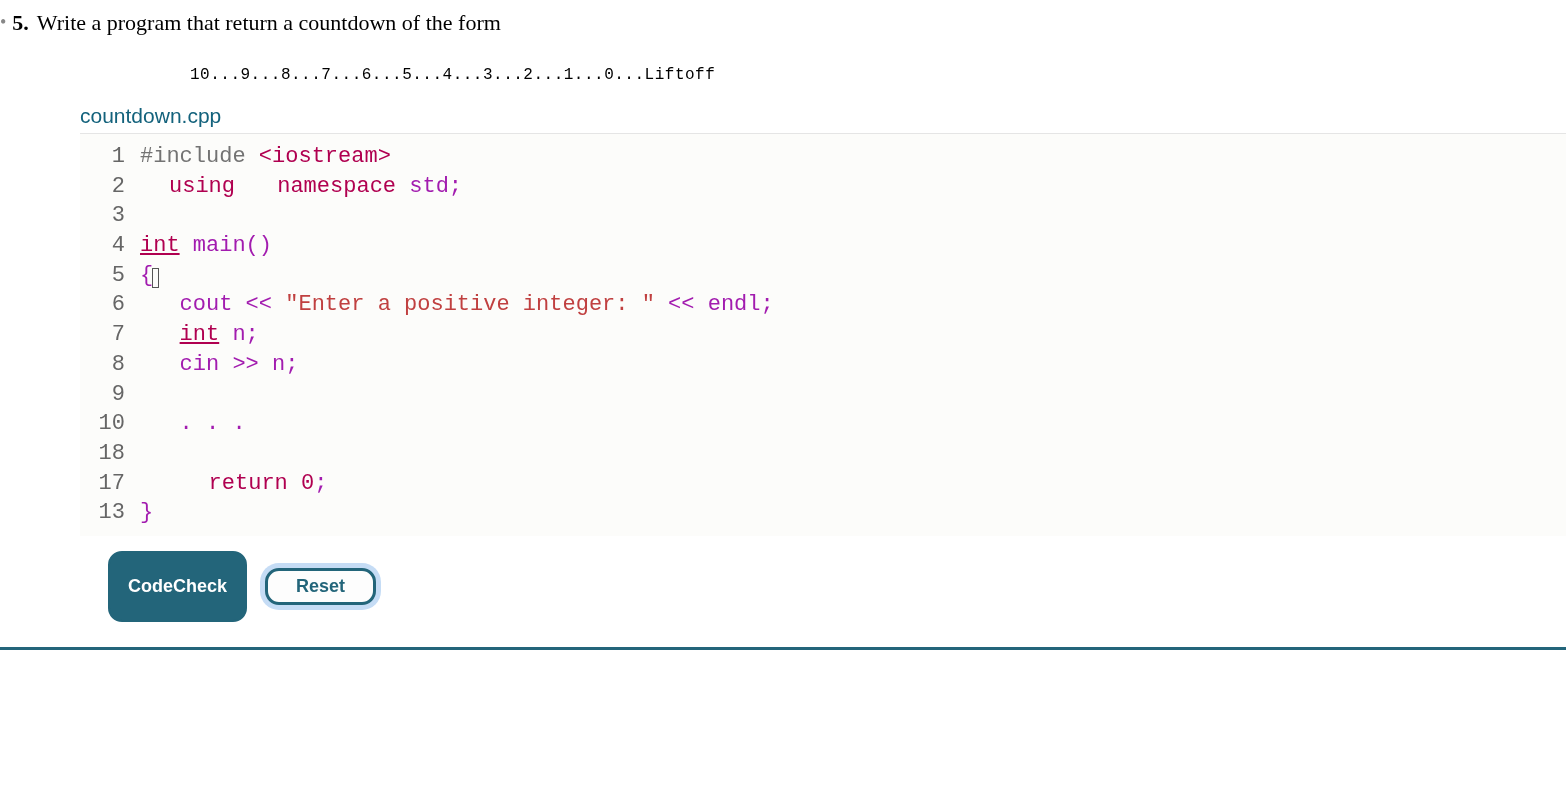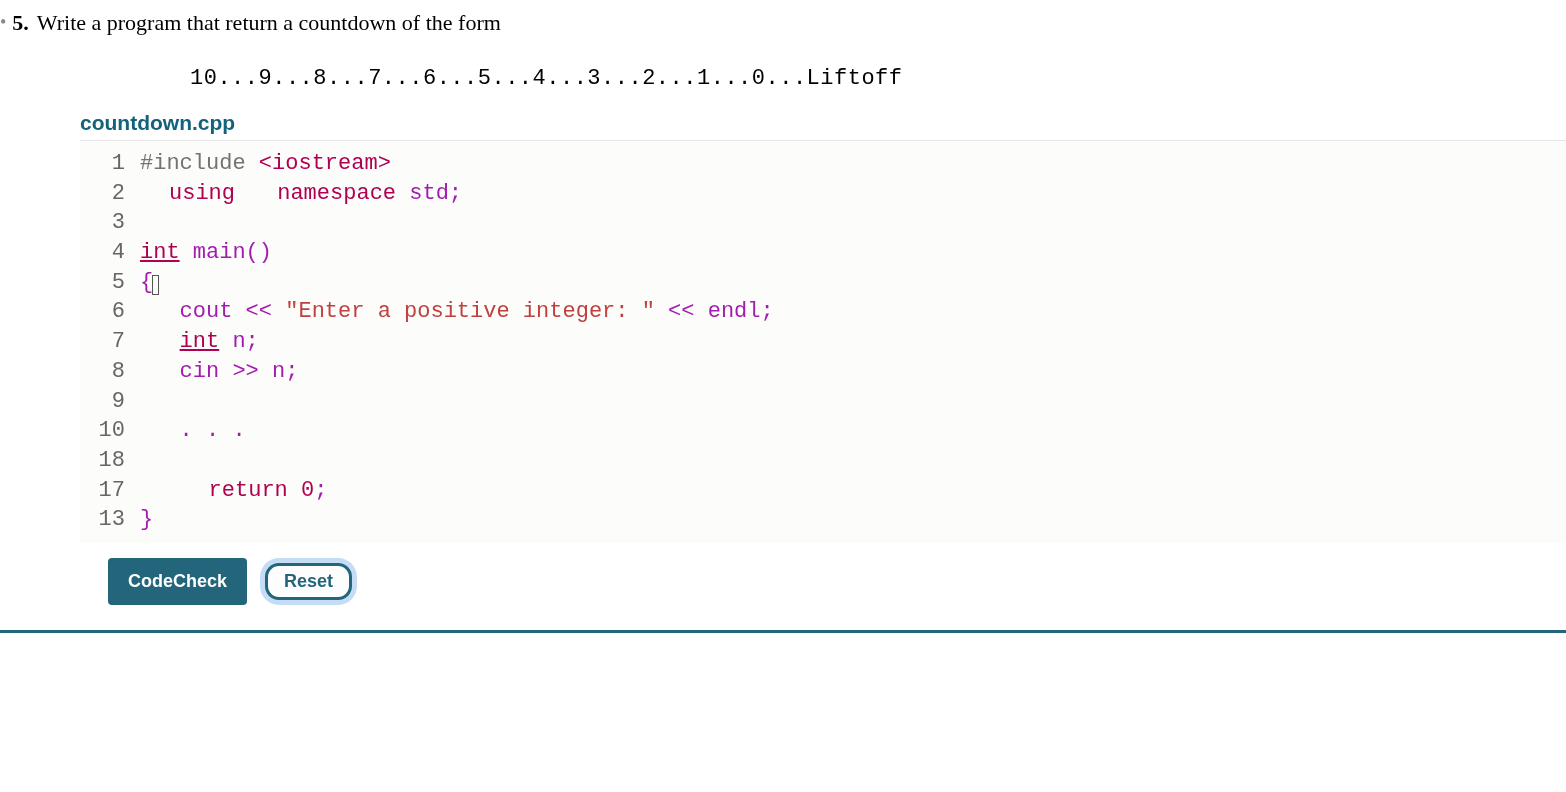--- a/index.html
+++ b/index.html
@@ -33,27 +33,27 @@
     .question-number {
       font-weight: bold;
       margin-right: 8px;
       color: #000;
     }
     .question-text {
       color: #000;
     }
     .sample-output {
       font-family: 'Courier New', Courier, monospace;
-      font-size: 22px;
+      font-size: 16px;
       margin: 20px 0 20px 190px;
       letter-spacing: 0.5px;
     }
     .filename {
       color: #13627c;
-      font-weight: bold;
+      font-weight: normal;
       font-family: Verdana, Geneva, sans-serif;
       font-size: 21px;
       margin: 10px 0 5px 80px;
     }
     .code-editor {
       margin: 0 0 15px 80px;
       border-top: 1px solid #e5e5e5;
       background: #fcfcfa;
       display: flex;
       font-family: 'Courier New', Courier, monospace;
@@ -95,36 +95,36 @@
     .buttons {
       margin: 12px 0 20px 108px;
       display: flex;
       gap: 18px;
       align-items: center;
     }
     .btn {
       font-family: Verdana, Geneva, sans-serif;
       font-weight: bold;
       font-size: 18px;
-      border-radius: 4px;
+      border-radius: 14px;
       cursor: pointer;
-      padding: 11px 18px;
+      padding: 23px 18px;
     }
     .btn-primary {
       background: #23657a;
       color: #fff;
       border: 2px solid #23657a;
     }
     .btn-secondary {
       background: #fdfdfd;
       color: #23657a;
       border: 3px solid #23657a;
       box-shadow: 0 0 0 5px #c5dcf5;
       border-radius: 14px;
-      padding: 5px 16px;
+      padding: 5px 28px;
     }
     .divider {
       border: none;
       border-top: 3px solid #23657a;
       margin: 25px 0 0 0;
     }
   </style>
 </head>
 <body>
 

